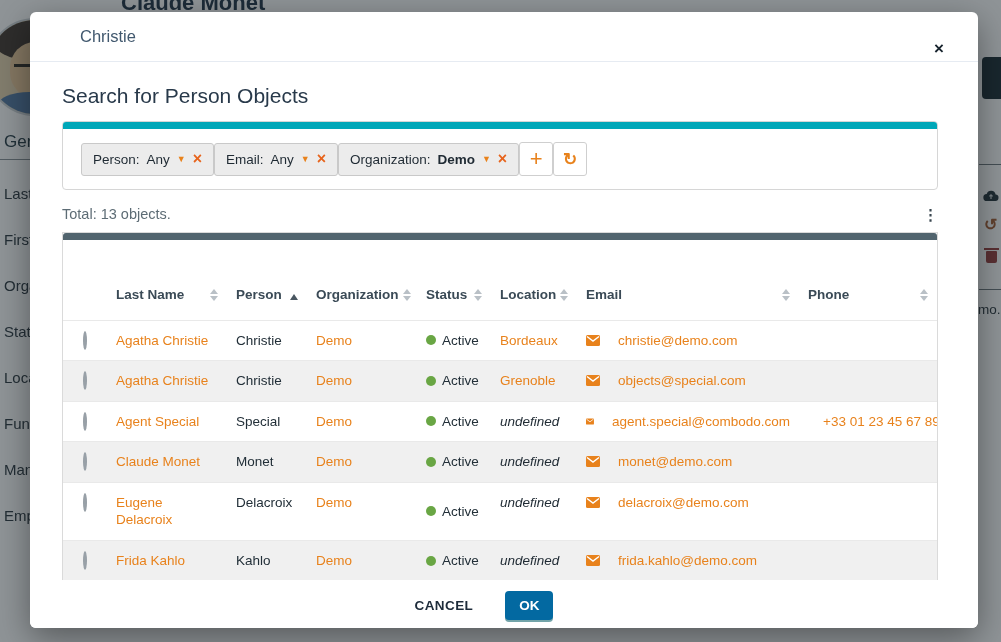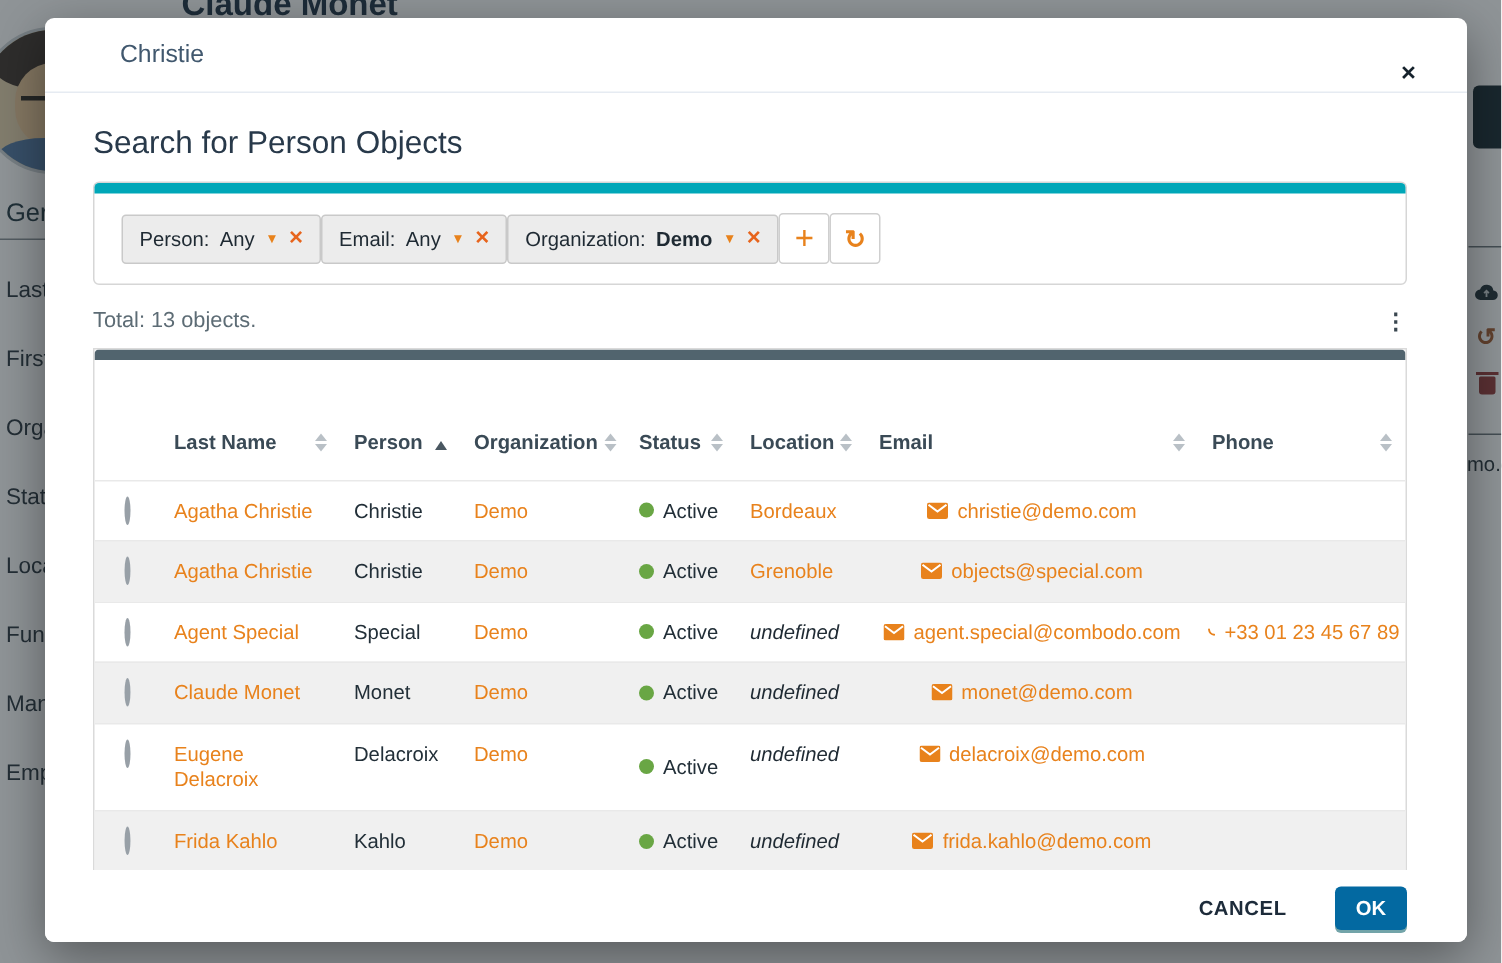--- a/index.html
+++ b/index.html
@@ -71,29 +71,29 @@
   .trow { border-top:1px solid #e9e9e9; }
   .trow.alt { background:#f0f0f0; }
   .trow .cell { padding:11px 9px; font-size:13.5px; color:#222f38; line-height:1.3; vertical-align:top; }
   .trow .cell.phone { padding-left:6px; padding-right:4px; white-space:nowrap; }
   .link { color:#e8821c; cursor:pointer; }
   .undef { font-style:italic; color:#1f2a33; }
   .radio { width:16px; height:16px; border:2px solid #98a0a7; border-radius:50%; background:#fff;
            margin-left:11px; margin-top:1px; cursor:pointer; }
   .status-cell { display:flex; align-items:center; gap:6px; }
   .dot { width:10px; height:10px; border-radius:50%; background:#69a644; flex:0 0 10px; }
-  .email-cell, .phone-inner { display:flex; align-items:center; gap:6px;justify-content:center; }
+  .email-cell, .phone-inner { display:flex; align-items:center; gap:18px; }
   .sort-asc { width:0; height:0; border-left:4px solid transparent; border-right:4px solid transparent;
               border-bottom:6px solid #4a5761; margin-bottom:4px; }
   .sort-both { display:flex; flex-direction:column; gap:2px; margin-bottom:3px; }
   .sort-both .up { width:0; height:0; border-left:4px solid transparent; border-right:4px solid transparent; border-bottom:5px solid #b9c0c6; }
   .sort-both .down { width:0; height:0; border-left:4px solid transparent; border-right:4px solid transparent; border-top:5px solid #b9c0c6; }
 
   
-  .modal-footer { flex:0 0 45px; display:flex; align-items:center; justify-content:flex-end; gap:32px;
+  .modal-footer { flex:0 0 45px; display:flex; align-items:center; justify-content:center; gap:32px;
                   padding-right:40px; background:#fff; border-radius:0 0 6px 6px; }
   .btn-cancel { font-size:13.5px; font-weight:600; letter-spacing:0.4px; color:#1d2b3a; cursor:pointer; }
   .btn-ok { background:#0369a1; color:#fff; font-size:13.5px; font-weight:600; padding:7px 14px;
             border-radius:4px; border:none; cursor:pointer; box-shadow:0 2px 0 rgba(0,90,98,0.55); }
 </style>
 </head>
 <body>
 
 <div class="canvas">
 

